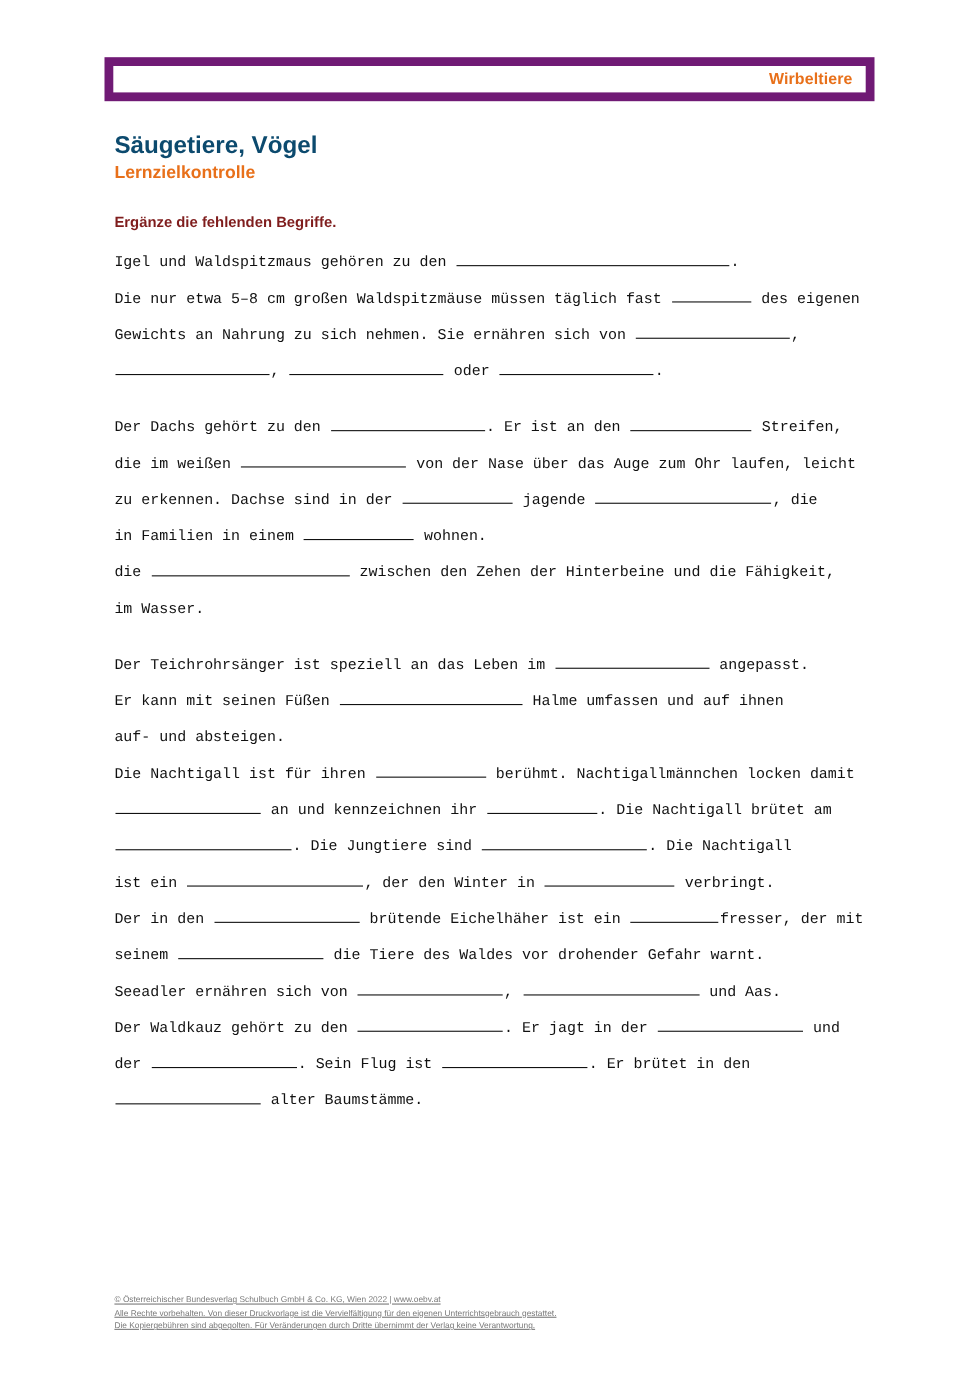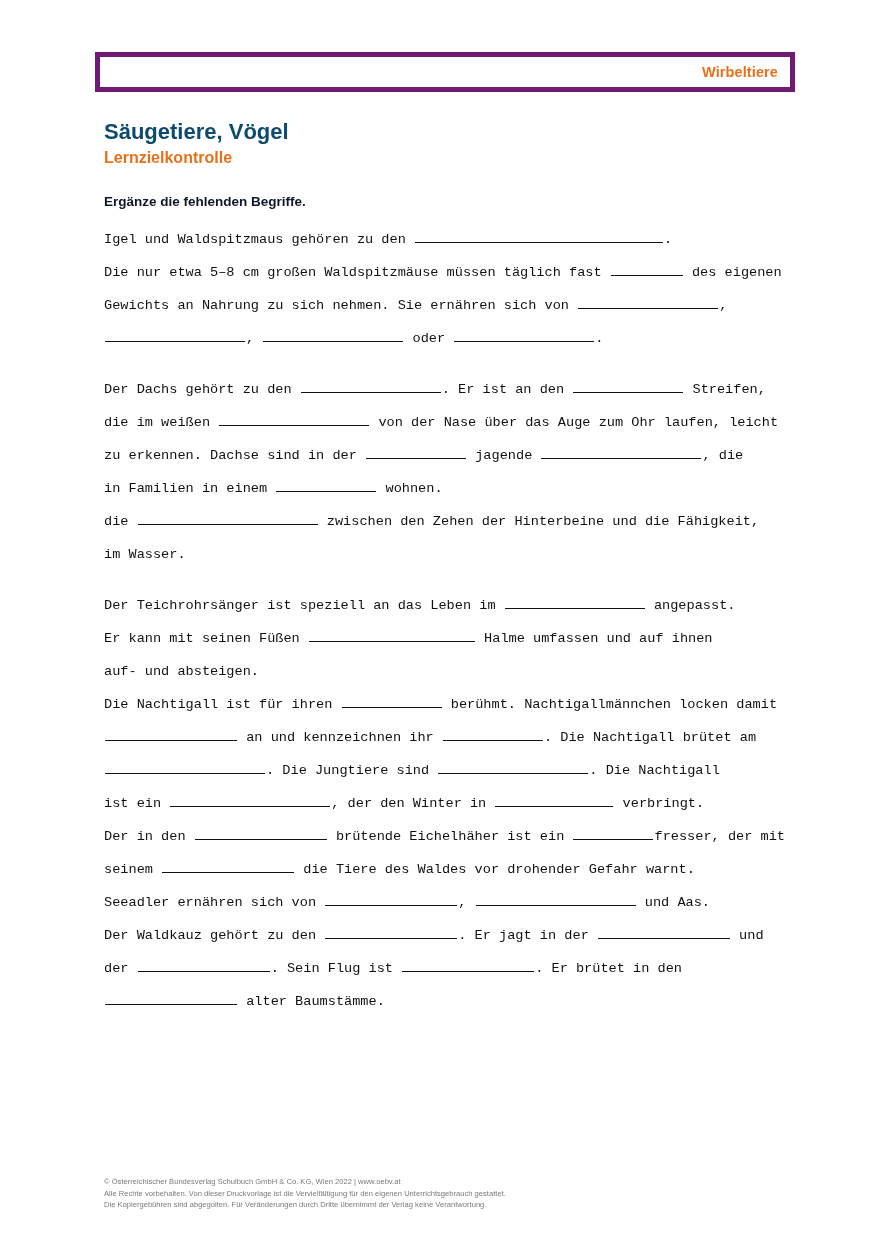--- a/index.html
+++ b/index.html
@@ -22,21 +22,21 @@
     height: 1259px;
     background: #fff;
   }
   
   .header-band {
     position: absolute;
     left: 95px;
     top: 52px;
     width: 700px;
     height: 40px;
-    border: 5px solid #701a75;
+    border: 8px solid #701a75;
     box-sizing: border-box;
     display: flex;
     align-items: center;
     justify-content: flex-end;
   }
   .header-band-label {
     font-size: 14.5px;
     font-weight: bold;
     color: #E8701A;
     padding-right: 12px;
@@ -58,21 +58,21 @@
   .subtitle {
     font-size: 16px;
     font-weight: bold;
     color: #E8701A;
     margin: 0 0 26px 0;
     line-height: 1.25;
   }
   .instruction {
     font-size: 13.5px;
     font-weight: bold;
-    color: #0f172a;
+    color: #7f1d1d;
     margin: 0 0 14px 0;
   }
   .para {
     font-size: 13.6px;
     line-height: 33px;
     color: #111;
     margin: 0;
     text-align: left;
     font-family: Liberation Mono, monospace;
   }
@@ -87,21 +87,21 @@
   }
   .footer {
     position: absolute;
     left: 104px;
     top: 1176px;
     width: 700px;
     font-size: 7.6px;
     line-height: 11.5px;
     color: #7a7a7a;
   }
-  .footer div { white-space: nowrap; }
+  .footer div { white-space: nowrap; text-decoration: underline; }
 </style>
 </head>
 <body>
 
 <div class="page">
 
   <div class="header-band">
     <span class="header-band-label">Wirbeltiere</span>
   </div>
 

